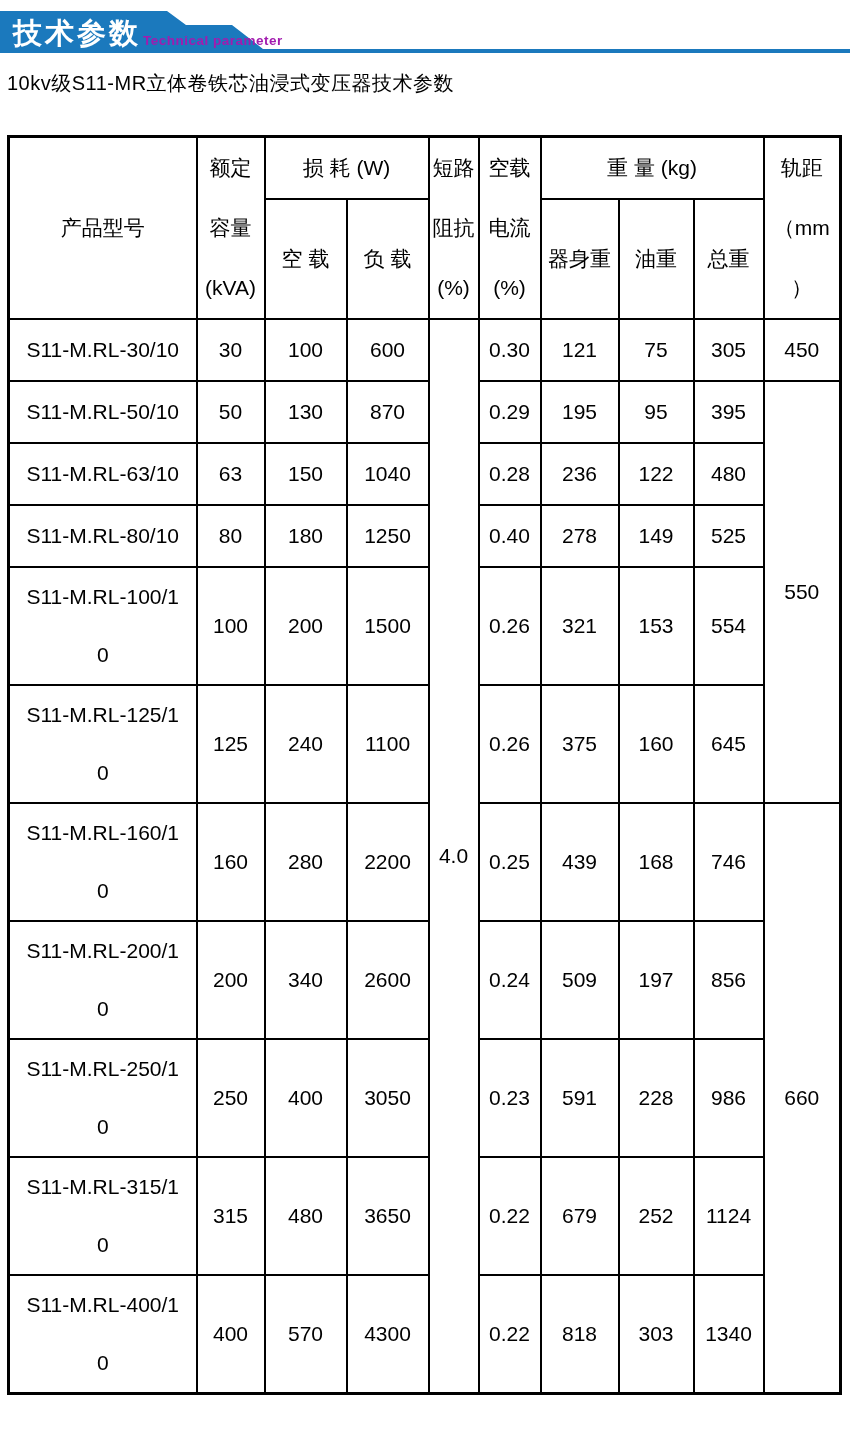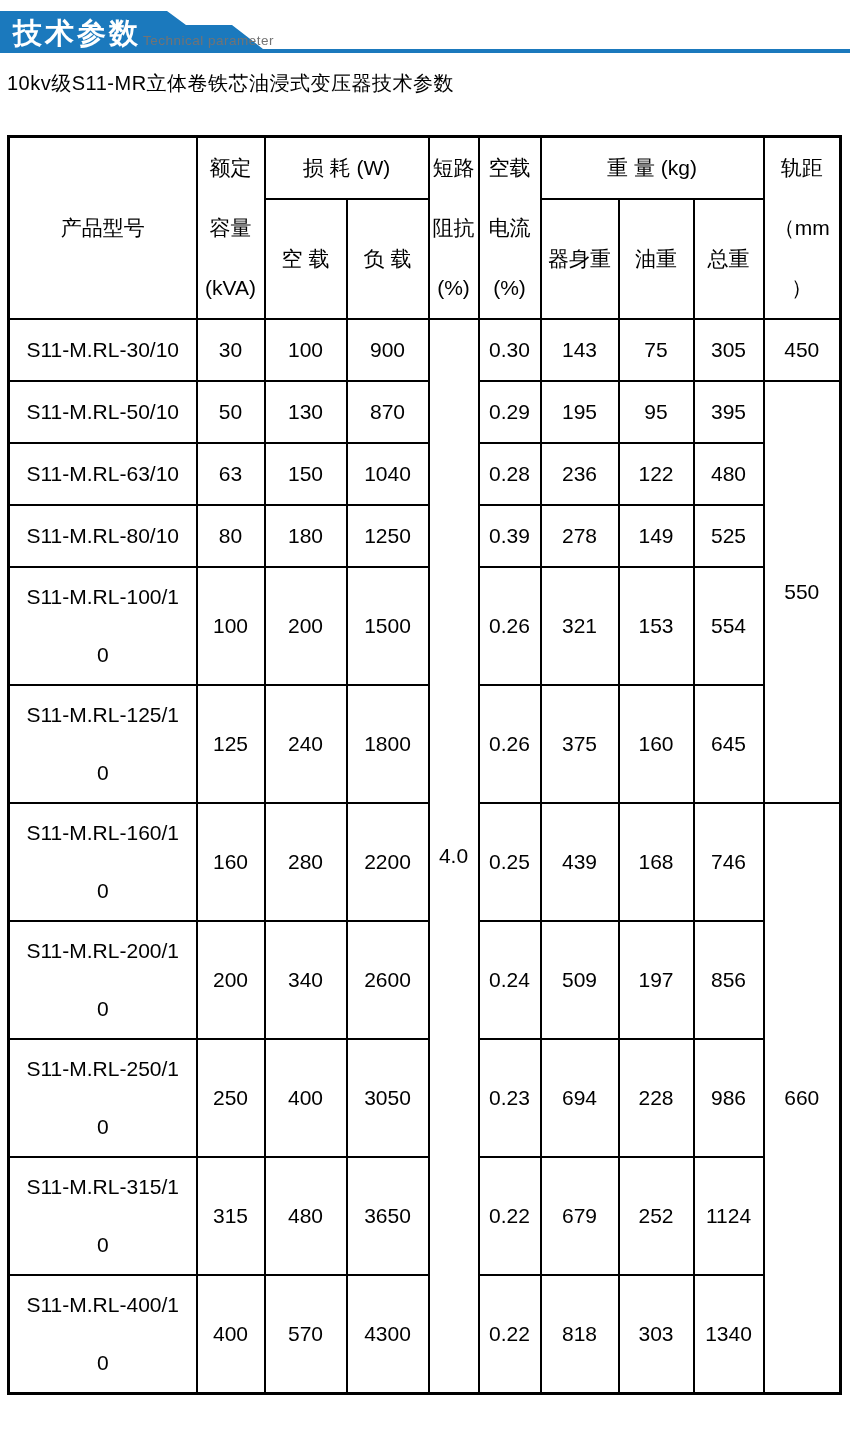--- a/index.html
+++ b/index.html
@@ -12,22 +12,22 @@
   .ribbon{position:absolute;top:11px;left:0;width:799px;height:42px;}
   .ribbon-shape{
     position:absolute;left:0;top:0;width:850px;height:42px;
     clip-path:polygon(0 0,167px 0,186px 14px,232px 14px,263px 38px,850px 38px,850px 42px,0 42px);
   }
   .ribbon-title{
     position:absolute;left:13px;top:4px;font-size:29px;font-weight:700;
     letter-spacing:3px;color:#fff;line-height:36px;white-space:nowrap;
   }
   .ribbon-en{
-    position:absolute;left:143px;top:22px;font-size:13.5px;font-weight:400;
-    color:#737373;letter-spacing:.5px;white-space:nowrap;
+    position:absolute;left:143px;top:22px;font-size:13.5px;font-weight:700;
+    color:#a21caf;letter-spacing:.5px;white-space:nowrap;
   }
   
   .subtitle{position:absolute;left:7px;top:66px;font-size:20px;line-height:34px;letter-spacing:.5px;}
   
   .tablewrap{position:absolute;left:7px;top:135px;}
   table{border-collapse:collapse;table-layout:fixed;width:832px;border:3px solid #000;}
   th,td{
     border:2px solid #000;text-align:center;vertical-align:middle;
     font-weight:400;font-size:21px;white-space:pre-line;padding:0;overflow:hidden;
   }
@@ -87,24 +87,24 @@
         <th>器身重</th>
         <th>油重</th>
         <th>总重</th>
       </tr>
     </thead>
     <tbody>
         <tr class="short">
           <td>S11-M.RL-30/10</td>
           <td>30</td>
           <td>100</td>
-          <td>900</td>
+          <td>600</td>
           <td rowspan="11">4.0</td>
           <td>0.30</td>
-          <td>143</td>
+          <td>121</td>
           <td>75</td>
           <td>305</td>
           <td rowspan="1">450</td>
         </tr>
         <tr class="short">
           <td>S11-M.RL-50/10</td>
           <td>50</td>
           <td>130</td>
           <td>870</td>
           <td>0.29</td>
@@ -121,42 +121,42 @@
           <td>0.28</td>
           <td>236</td>
           <td>122</td>
           <td>480</td>
         </tr>
         <tr class="short">
           <td>S11-M.RL-80/10</td>
           <td>80</td>
           <td>180</td>
           <td>1250</td>
-          <td>0.39</td>
+          <td>0.40</td>
           <td>278</td>
           <td>149</td>
           <td>525</td>
         </tr>
         <tr class="tall">
           <td>S11-M.RL-100/1
 0</td>
           <td>100</td>
           <td>200</td>
           <td>1500</td>
           <td>0.26</td>
           <td>321</td>
           <td>153</td>
           <td>554</td>
         </tr>
         <tr class="tall">
           <td>S11-M.RL-125/1
 0</td>
           <td>125</td>
           <td>240</td>
-          <td>1800</td>
+          <td>1100</td>
           <td>0.26</td>
           <td>375</td>
           <td>160</td>
           <td>645</td>
         </tr>
         <tr class="tall">
           <td>S11-M.RL-160/1
 0</td>
           <td>160</td>
           <td>280</td>
@@ -178,21 +178,21 @@
           <td>197</td>
           <td>856</td>
         </tr>
         <tr class="tall">
           <td>S11-M.RL-250/1
 0</td>
           <td>250</td>
           <td>400</td>
           <td>3050</td>
           <td>0.23</td>
-          <td>694</td>
+          <td>591</td>
           <td>228</td>
           <td>986</td>
         </tr>
         <tr class="tall">
           <td>S11-M.RL-315/1
 0</td>
           <td>315</td>
           <td>480</td>
           <td>3650</td>
           <td>0.22</td>

